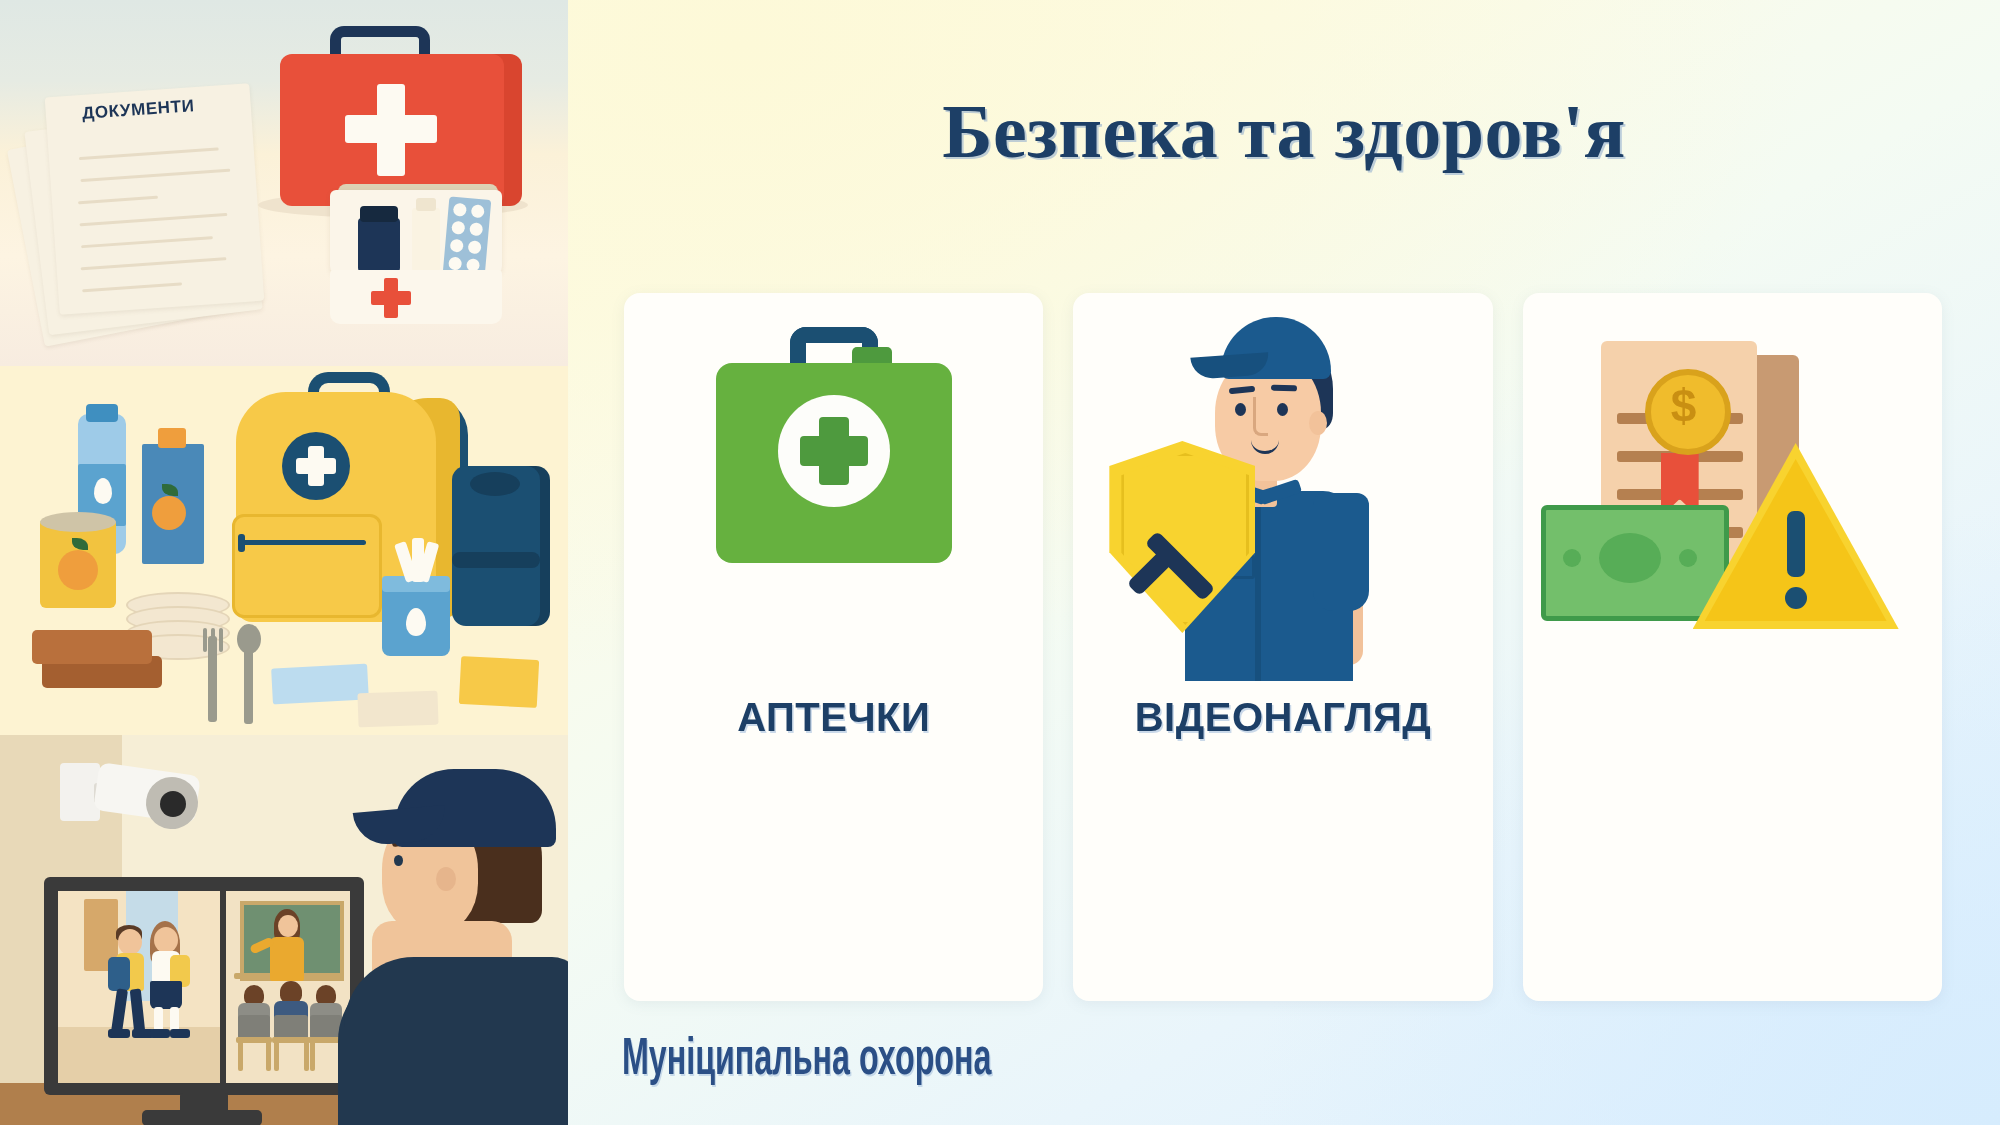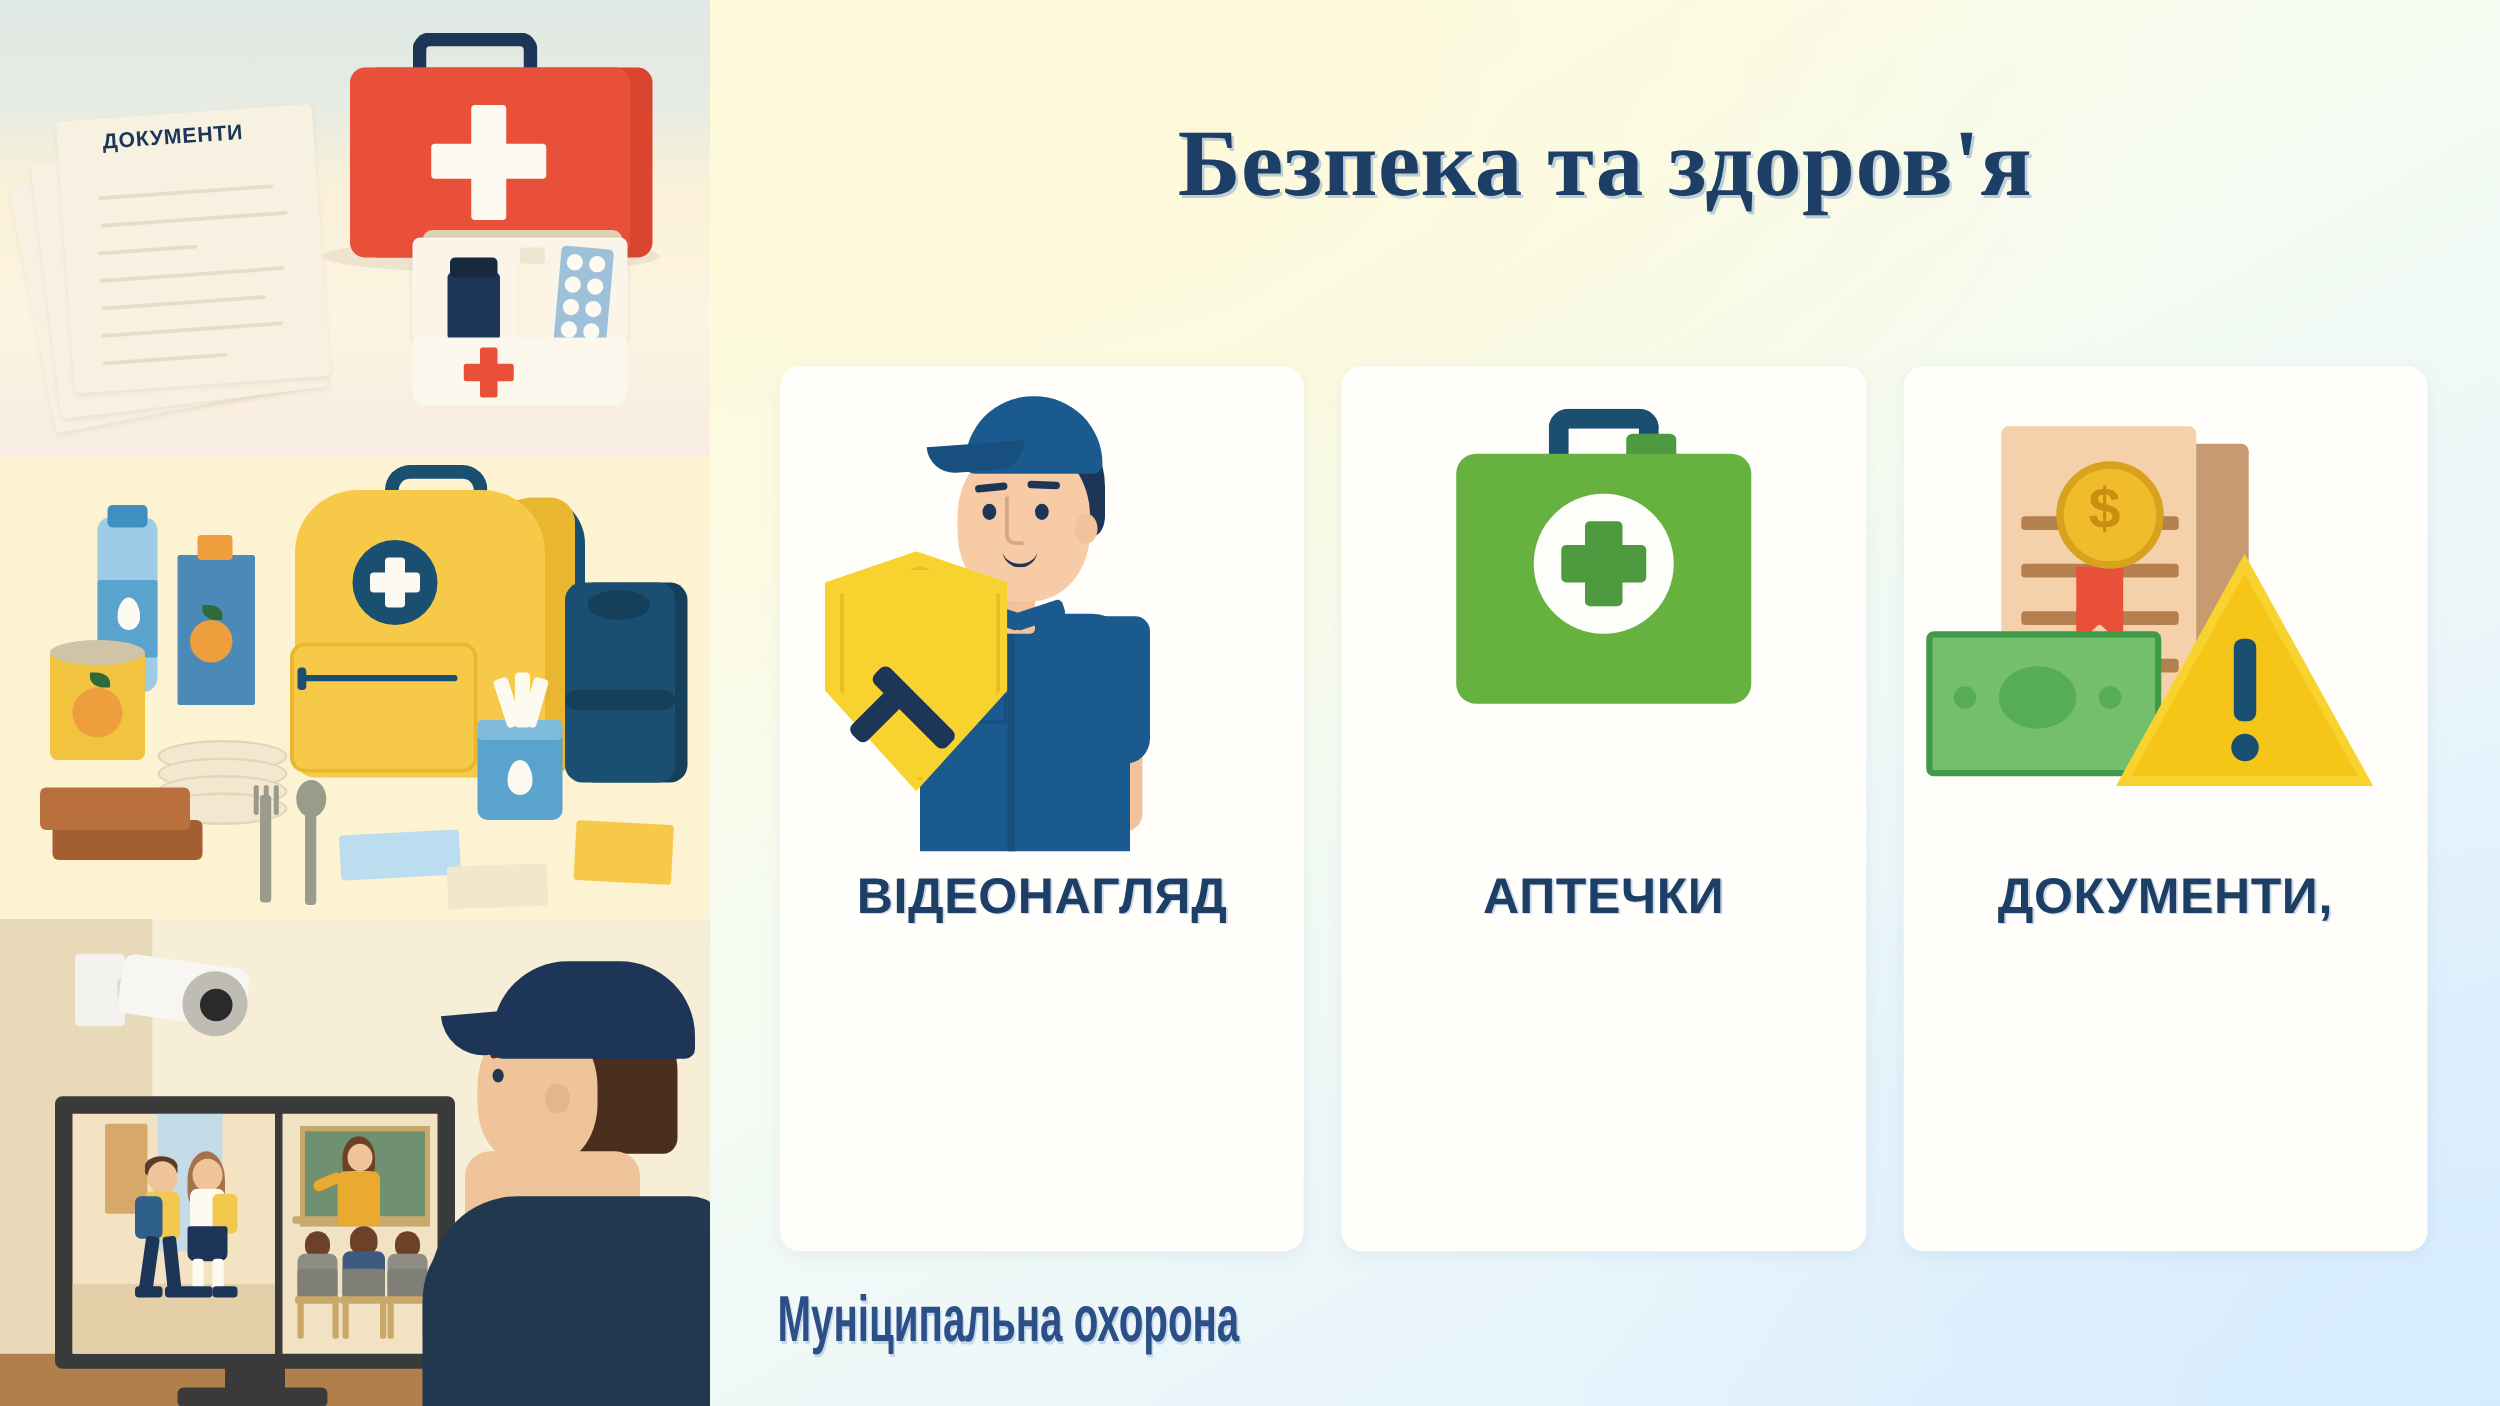--- a/index.html
+++ b/index.html
@@ -404,20 +404,32 @@
       <div class="guard-body" style="left:344px;top:222px;width:238px;height:170px;"></div>
     </div>
   </div>
 
   <div class="title">Безпека та здоров'я</div>
 
   <div class="cards">
 
     <div class="card">
       <div class="card-art">
+        <div class="fk-handle" style="left:50%;margin-left:-44px;top:34px;width:56px;height:34px;"></div>
+        <div class="fk-tab" style="left:50%;margin-left:18px;top:54px;width:40px;height:24px;"></div>
+        <div class="fk-body" style="left:50%;margin-left:-118px;top:70px;width:236px;height:200px;"></div>
+        <div class="fk-circle" style="left:50%;margin-left:-56px;top:102px;width:112px;height:112px;"></div>
+        <div class="fk-cv" style="left:50%;margin-left:-15px;top:124px;width:30px;height:68px;"></div>
+        <div class="fk-ch" style="left:50%;margin-left:-34px;top:143px;width:68px;height:30px;"></div>
+      </div>
+      <div class="card-label">АПТЕЧКИ</div>
+    </div>
+
+    <div class="card">
+      <div class="card-art">
 
         <div class="g2-arm" style="left:246px;top:212px;width:44px;height:160px;"></div>
         <div class="g2-body" style="left:112px;top:198px;width:168px;height:190px;"></div>
         <div class="g2-sleeve" style="left:240px;top:200px;width:56px;height:118px;"></div>
         <div class="g2-placket" style="left:182px;top:208px;width:6px;height:180px;"></div>
         <div class="g2-pocket" style="left:128px;top:262px;width:48px;height:18px;"></div>
         <div class="g2-neck" style="left:160px;top:178px;width:44px;height:36px;"></div>
         <div class="g2-collar" style="left:152px;top:192px;width:42px;height:14px;"></div>
         <div class="g2-collar" style="left:186px;top:192px;width:42px;height:14px;transform:rotate(-18deg);"></div>
         <div class="g2-hair" style="left:210px;top:56px;width:50px;height:80px;"></div>
@@ -435,52 +447,39 @@
         <div class="shield" style="left:36px;top:148px;width:146px;height:192px;"></div>
         <div class="shield-in" style="left:48px;top:160px;width:122px;height:166px;"></div>
         <div class="check1" style="left:68px;top:256px;width:18px;height:48px;"></div>
         <div class="check2" style="left:98px;top:232px;width:18px;height:82px;"></div>
       </div>
       <div class="card-label">ВІДЕОНАГЛЯД</div>
     </div>
 
     <div class="card">
       <div class="card-art">
-        <div class="fk-handle" style="left:50%;margin-left:-44px;top:34px;width:56px;height:34px;"></div>
-        <div class="fk-tab" style="left:50%;margin-left:18px;top:54px;width:40px;height:24px;"></div>
-        <div class="fk-body" style="left:50%;margin-left:-118px;top:70px;width:236px;height:200px;"></div>
-        <div class="fk-circle" style="left:50%;margin-left:-56px;top:102px;width:112px;height:112px;"></div>
-        <div class="fk-cv" style="left:50%;margin-left:-15px;top:124px;width:30px;height:68px;"></div>
-        <div class="fk-ch" style="left:50%;margin-left:-34px;top:143px;width:68px;height:30px;"></div>
-      </div>
-      <div class="card-label">АПТЕЧКИ</div>
-    </div>
-
-    <div class="card">
-      <div class="card-art">
         <div class="cert-back" style="left:146px;top:62px;width:130px;height:220px;"></div>
         <div class="cert" style="left:78px;top:48px;width:156px;height:238px;"></div>
         <div class="cert-line" style="left:94px;top:120px;width:126px;height:11px;"></div>
         <div class="cert-line" style="left:94px;top:158px;width:126px;height:11px;"></div>
         <div class="cert-line" style="left:94px;top:196px;width:126px;height:11px;"></div>
         <div class="cert-line" style="left:94px;top:234px;width:126px;height:11px;"></div>
         <div class="ribbon" style="left:138px;top:160px;width:38px;height:64px;"></div>
         <div class="coin" style="left:122px;top:76px;width:74px;height:74px;"></div>
         <div class="coin-dollar" style="left:146px;top:90px;width:30px;text-align:center;">$</div>
         <div class="bill" style="left:18px;top:212px;width:178px;height:106px;"></div>
         <div class="bill-c" style="left:76px;top:240px;width:62px;height:50px;"></div>
         <div class="bill-s" style="left:40px;top:256px;width:18px;height:18px;"></div>
         <div class="bill-s" style="left:156px;top:256px;width:18px;height:18px;"></div>
         <div class="warn" style="left:170px;top:150px;width:206px;height:186px;"></div>
         <div class="warn-in" style="left:182px;top:166px;width:182px;height:162px;"></div>
         <div class="warn-bar" style="left:264px;top:218px;width:18px;height:66px;"></div>
         <div class="warn-dot" style="left:262px;top:294px;width:22px;height:22px;"></div>
       </div>
       <div class="card-label">
-        <div>ДОКУМЕНТИ,</div>
       </div>
     </div>
 
   </div>
 
   <div class="footer">Муніципальна охорона</div>
 
 </div>
 
 </body></html>

